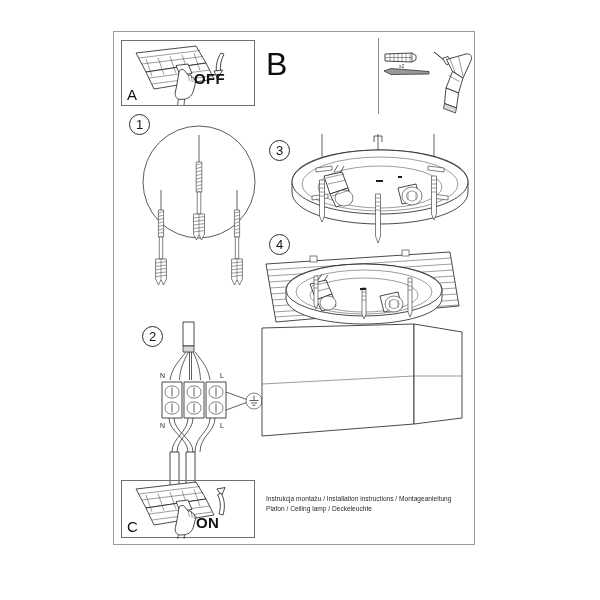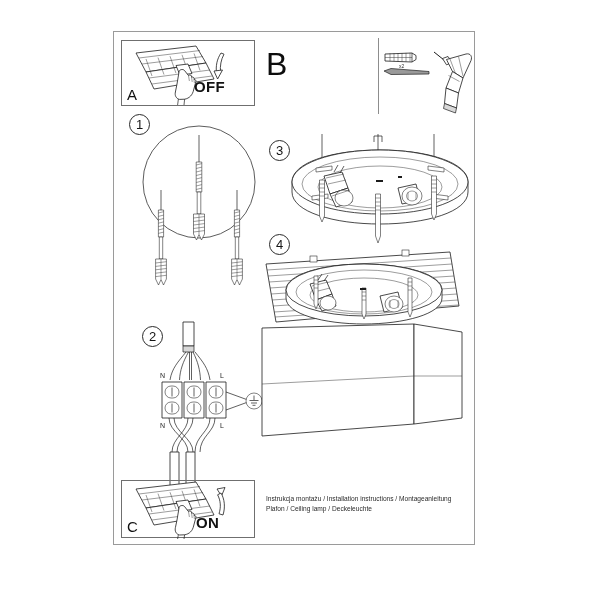--- a/index.html
+++ b/index.html
@@ -155,21 +155,21 @@
           <path class="lnt" d="M72 38.4 L72.4 42"></path>
         </g>
 
         <g>
           <path class="fw" d="M99 12 C95 18 93.5 25 94.6 32.5 L98.6 31.6
                                C97.8 24.8 99 18.8 102 13.2 Z"></path>
           <path class="fw" d="M92 30 L100.5 29 L95.6 38 Z"></path>
         </g>
       </svg>
       <div class="panel-letter a-letter">A</div>
-      <div class="onoff-word" style="left:72px; bottom:10px;">OFF</div>
+      <div class="onoff-word" style="left:72px; bottom:18px;">OFF</div>
     </div>
 
     <div class="b-letter">B</div>
 
     <div class="vdiv"></div>
 
     <div class="tools">
       <svg width="92" height="76" viewBox="0 0 92 76">
 
         <g>

